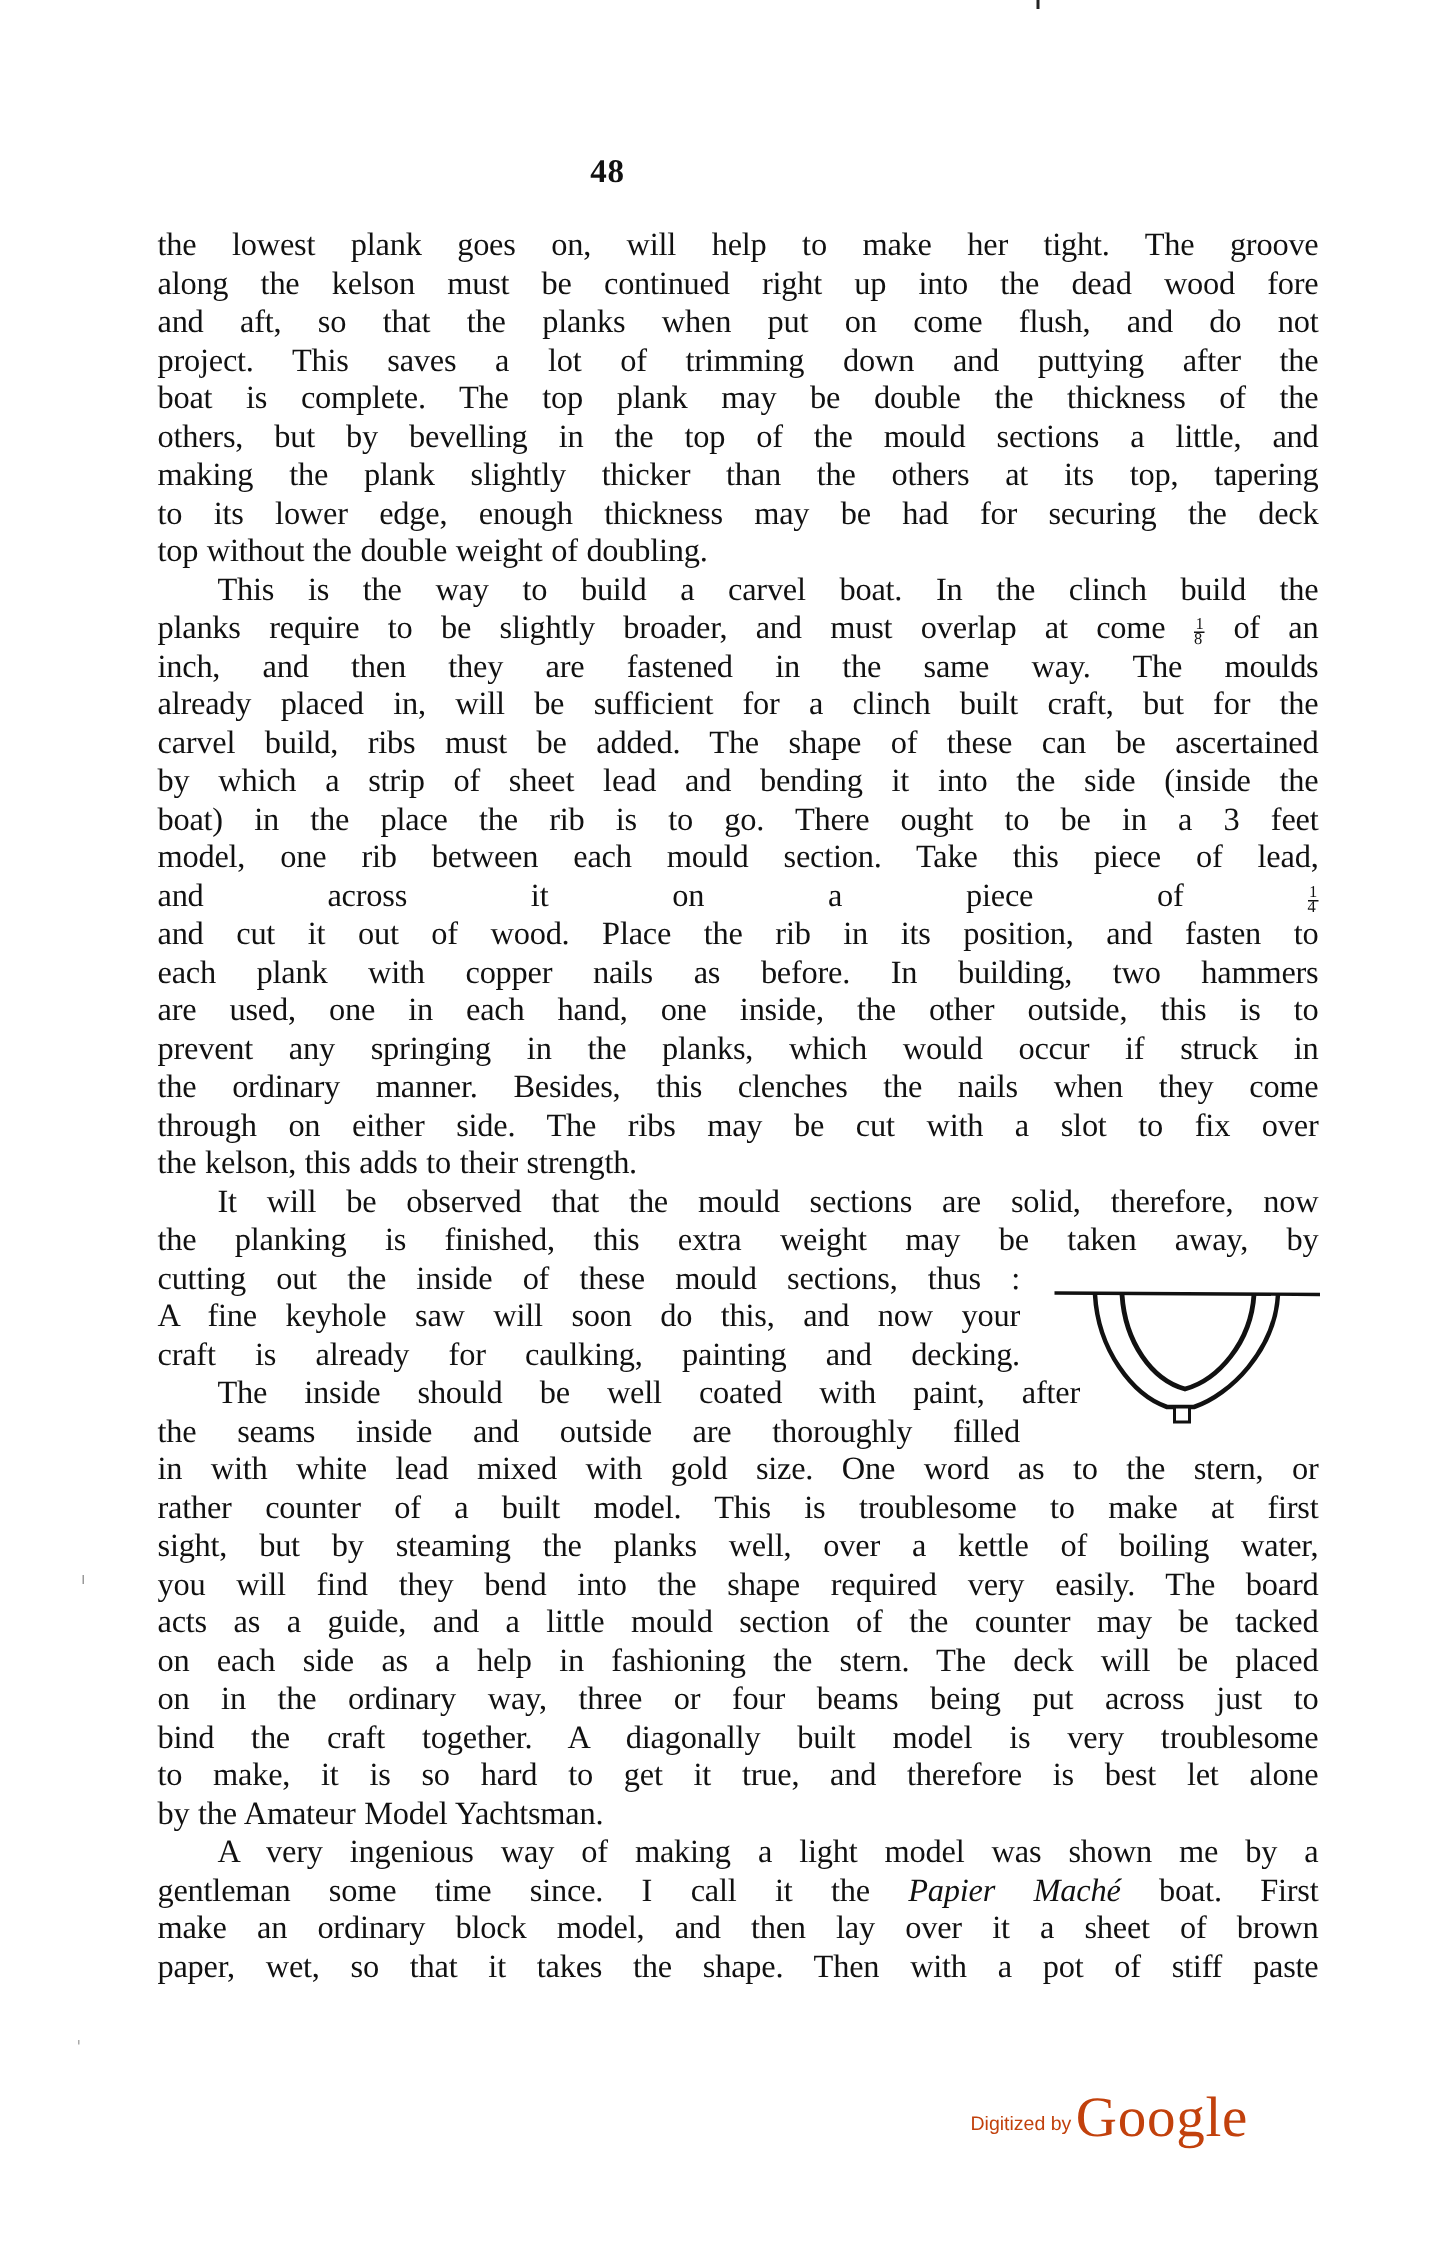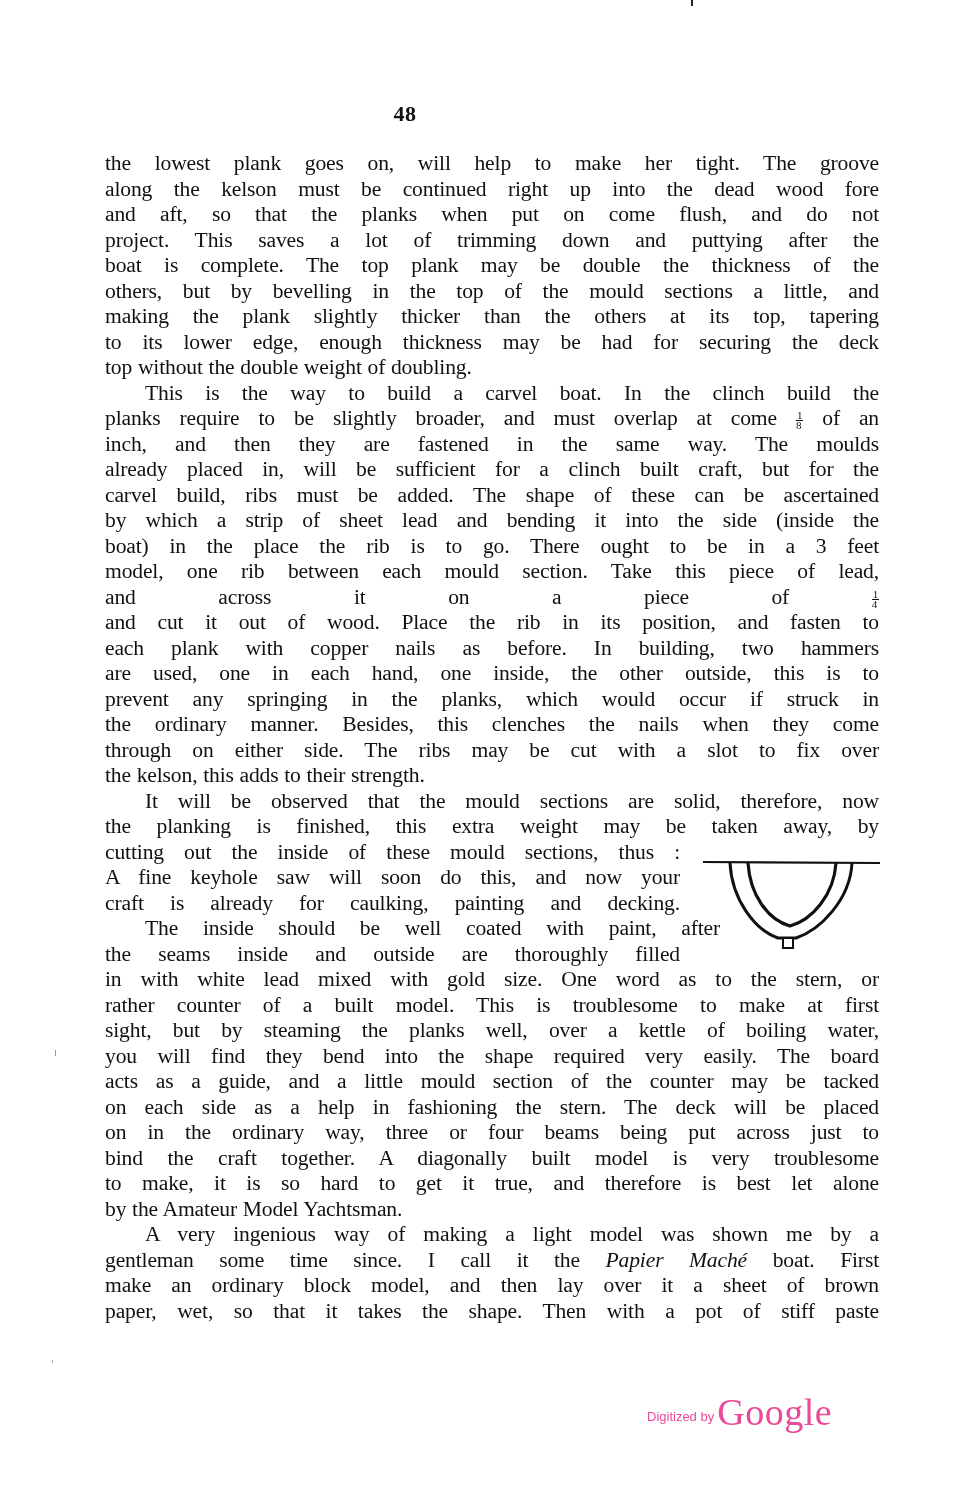--- a/index.html
+++ b/index.html
@@ -59,21 +59,21 @@
     position: absolute;
     left: 700px;
     top: 850px;
     width: 190px;
     height: 110px;
   }
   .watermark {
     position: absolute;
     left: 647px;
     top: 1390px;
-    color: #ec4899;
+    color: #c2410c;
     white-space: nowrap;
   }
   .watermark .small {
     font-family: "Liberation Sans", "DejaVu Sans", sans-serif;
     font-size: 13px;
     vertical-align: 4px;
     margin-right: 3px;
   }
   .watermark .big {
     font-family: "Liberation Serif", "DejaVu Serif", serif;

